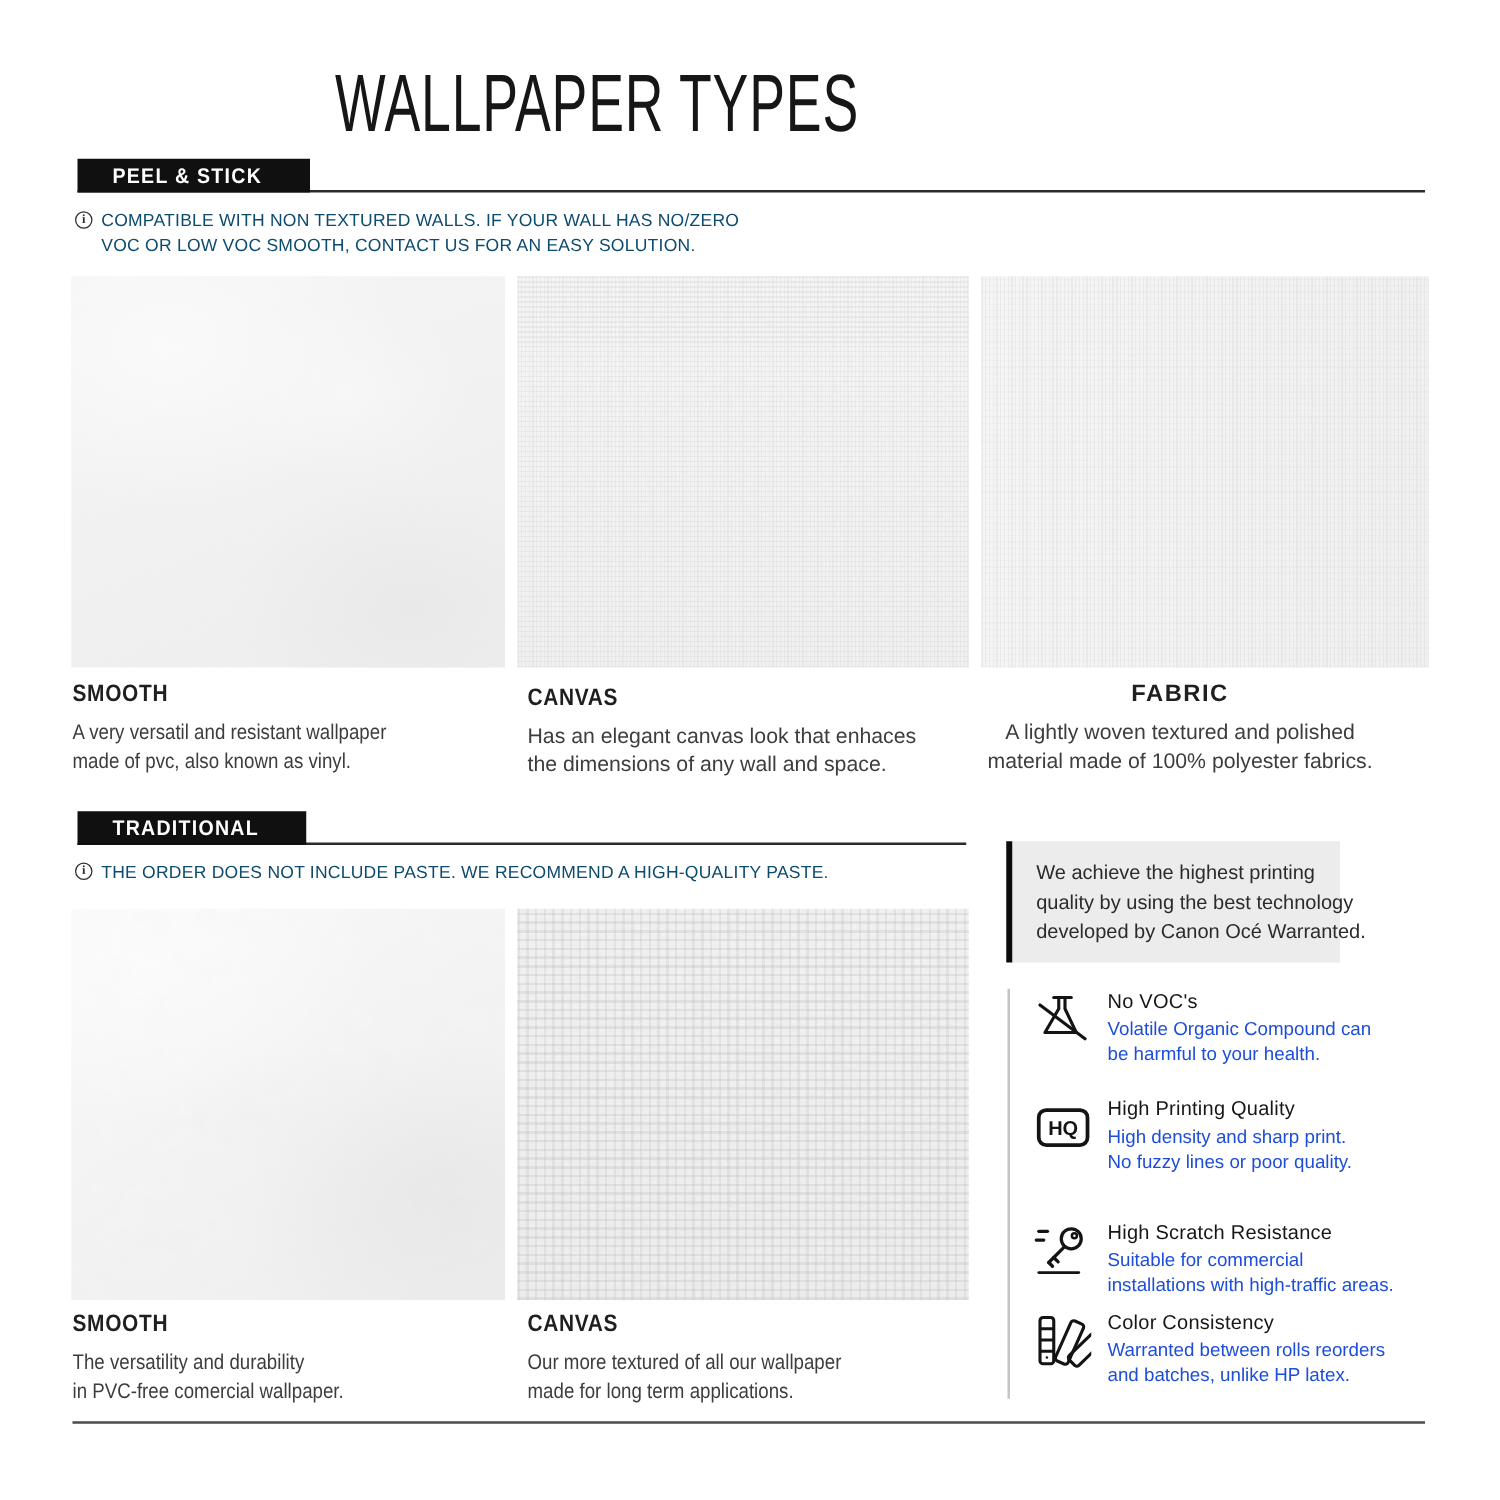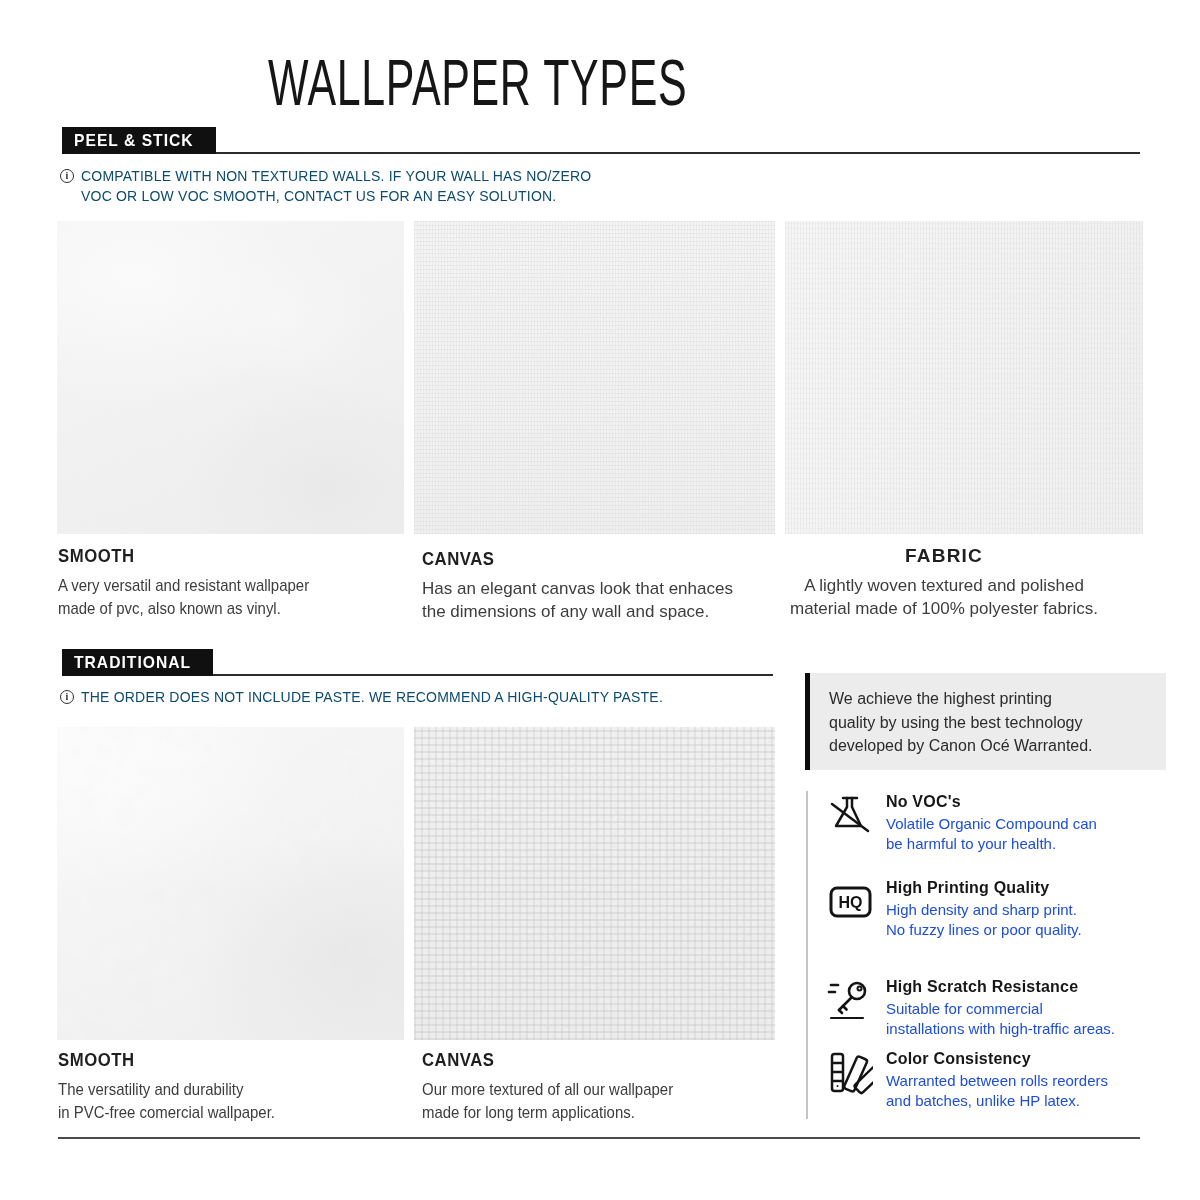--- a/index.html
+++ b/index.html
@@ -12,21 +12,21 @@
     position:absolute; left:268px; top:50px;
     font-size:65px; font-weight:400; letter-spacing:1px; line-height:1.0;
     color:#161616; white-space:nowrap;
     transform:scaleX(.66); transform-origin:0 0;
   }
 
   
   .section-bar {
     position:absolute; left:62px; height:27px;
     background:#101010; color:#fff;
-    display:flex; align-items:center; padding:0 12px;
+    display:flex; align-items:center; padding:0 28px;
   }
   .section-bar span {
     display:inline-block; font-size:17px; font-weight:700; letter-spacing:1.1px;
     transform:scaleX(.92); transform-origin:0 50%; white-space:nowrap;
   }
   .bar-peel { top:127px; }
   .bar-trad { top:649px; }
   .rule { position:absolute; height:2px; background:#2b2b2b; }
   .rule-peel { left:62px; top:152px; width:1078px; }
   .rule-trad { left:62px; top:674px; width:711px; }
@@ -97,31 +97,31 @@
   .lbl-r1 { top:545px; }
   .lbl-r2 { top:1049px; }
   .lbl-a { left:58px; }
   .lbl-b { left:422px; }
   .lbl-c { left:790px;text-align:center; }
   .lbl-b.lbl-r1 { top:548px; }
 
   
   .quote-accent { position:absolute; left:805px; top:673px; width:5px; height:97px; background:#0c0c0c; }
   .quote-box {
-    position:absolute; left:810px; top:673px; width:356px; height:97px;
+    position:absolute; left:810px; top:673px; width:262px; height:97px;
     background:#ececec; padding:14px 0 0 19px;
   }
   .quote-box div { font-size:16px; line-height:23.5px; color:#2b2b2b; white-space:nowrap; }
 
   .features-rail { position:absolute; left:806px; top:791px; width:2px; height:328px; background:#c4c4c4; }
   .feature { position:absolute; left:827px; width:330px; display:flex; gap:13px; }
   .f1 { top:793px; } .f2 { top:879px; } .f3 { top:965px;margin-top:13px; } .f4 { top:1050px; }
   .f-icon { flex:0 0 46px; }
   .f-icon svg { display:block; }
-  .f-title { font-size:16px; font-weight:700; color:#171717; letter-spacing:.2px; margin-bottom:3px; }
+  .f-title { font-size:16px; font-weight:400; color:#171717; letter-spacing:.2px; margin-bottom:3px; }
   .f-desc div { font-size:15px; line-height:20px; color:#1d4ed8; white-space:nowrap; }
 </style>
 </head>
 <body>
 
 <div id="canvas-root">
 
   <div class="page-title">WALLPAPER TYPES</div>
 
   <div class="rule rule-peel"></div>

